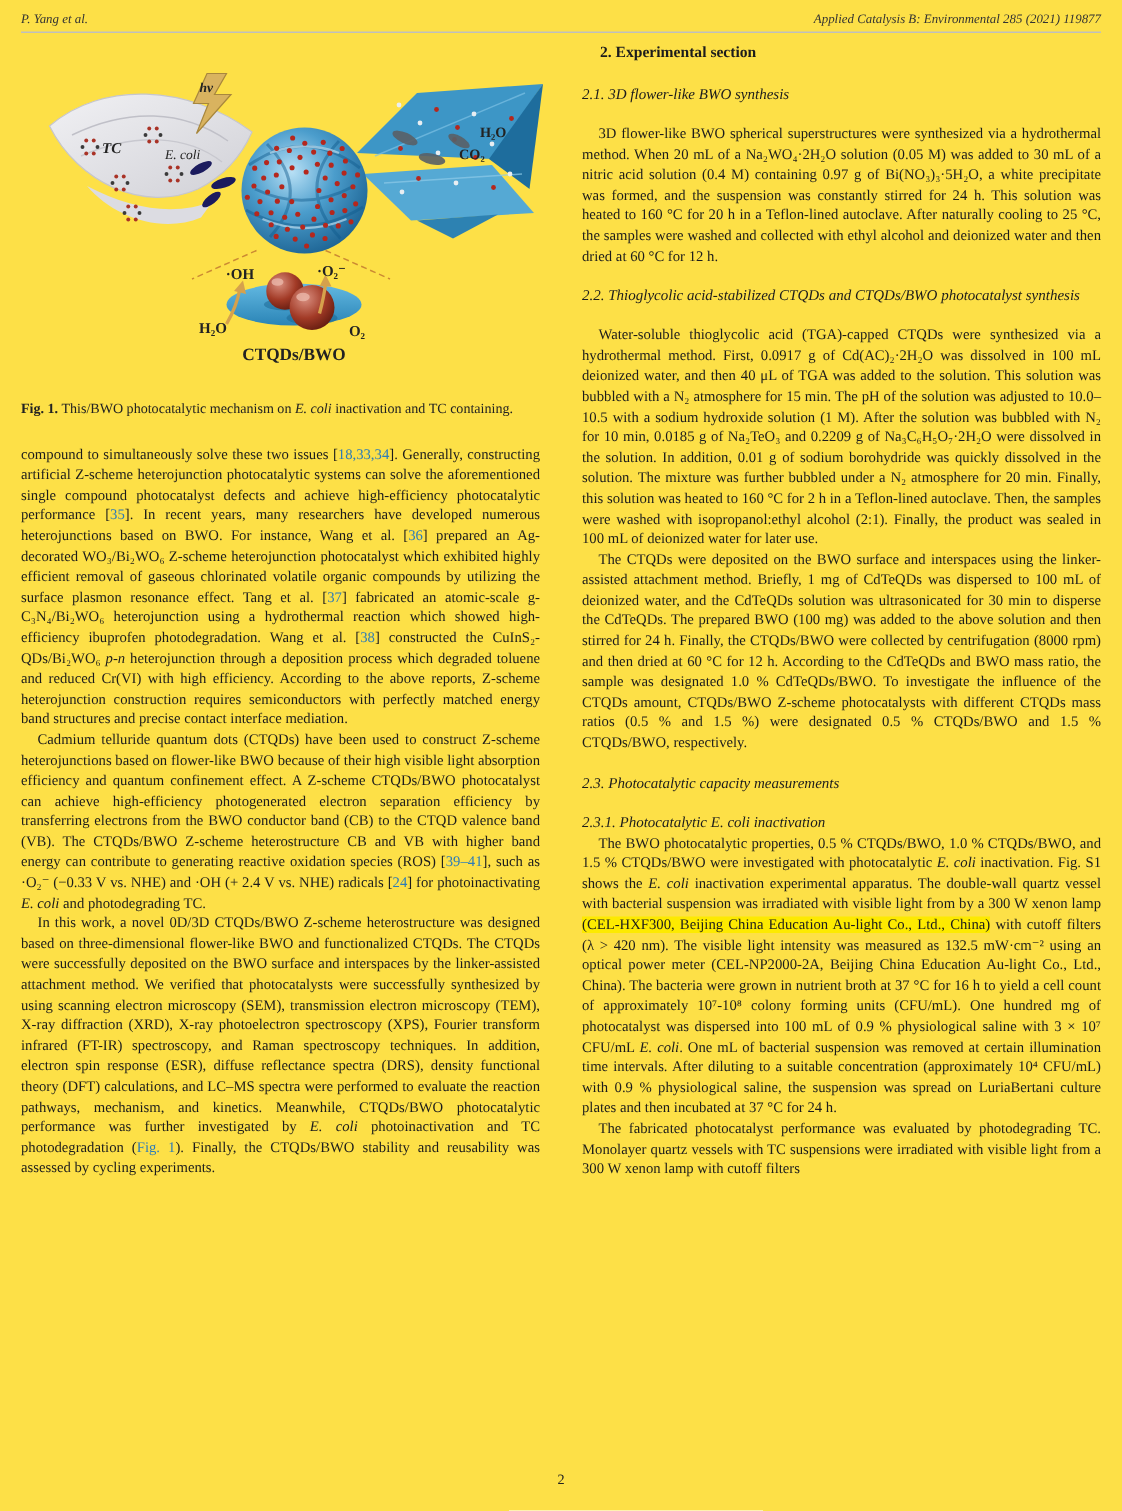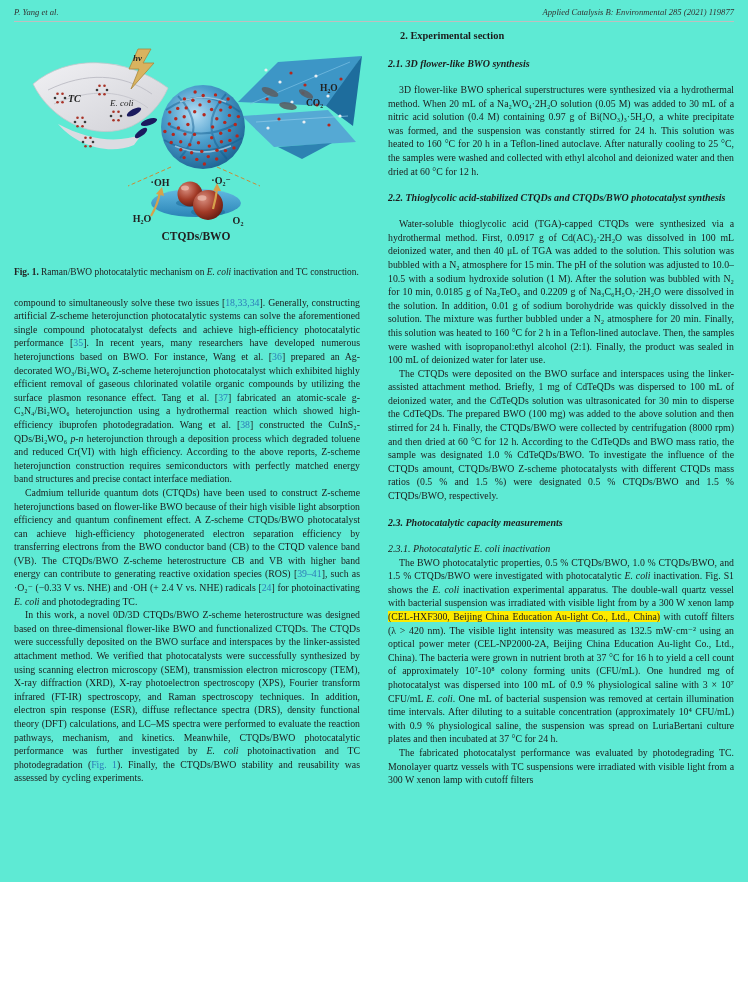--- a/index.html
+++ b/index.html
@@ -1,34 +1,34 @@
 <!DOCTYPE html>
 <html style="--ref-blue: #2d7cb8; --hl: #fdea00; --ink: #1c1c1c;"><head>
 <meta charset="utf-8">
 <style>
   :root{
     --ref-blue:#2d7cb8;
     --hl:#fdea00;
     --ink:#1c1c1c;
   }
   html,body{margin:0;padding:0;background:#fff;}
-  .page{position:relative;width:748px;height:882px;background:#5eead4;overflow:hidden;
+  .page{position:relative;width:748px;height:1007px;background:#fde047;overflow:hidden;
         font-family:"Liberation Serif","DejaVu Serif",serif;color:var(--ink);}
   .pg-header{position:absolute;top:7px;left:14px;right:14px;display:flex;
              justify-content:space-between;font-size:8.6px;font-style:italic;color:#333;}
   .header-rule{position:absolute;top:21px;left:14px;right:14px;height:1px;background:#bfbfbf;}
   .col{position:absolute;top:30px;width:346px;}
   .col-left{left:14px;}
   .col-right{left:388px;}
   figure{margin:16px;padding:0;}
   .fig-caption{font-size:9.4px;line-height:12.6px;text-align:justify;margin:7px 0 17px 0;color:#222;}
   .body-p{font-size:9.8px;line-height:13.6px;text-align:justify;margin:0;color:var(--ink);}
   .indent{text-indent:11px;}
   .sec-h{font-size:10.4px;font-weight:bold;margin:0 0 16px 12px;}
-  .sub-h{font-size:10px;font-style:italic;font-weight:bold;margin:13px 0 13px 0;line-height:13px;}
+  .sub-h{font-size:10px;font-style:italic;font-weight:normal;margin:13px 0 13px 0;line-height:13px;}
   .subsub-h{font-size:10px;font-style:italic;font-weight:normal;margin:11px 0 1px 0;line-height:13px;}
   .pg-footer{position:absolute;left:0;right:0;top:982px;text-align:center;font-size:9.5px;color:#222;}
   .seg-ref{color:var(--ref-blue);}
   .seg-i{font-style:italic;}
   .seg-b{font-weight:bold;}
   .seg-mark{background:var(--hl);}
   svg text{font-family:"Liberation Serif","DejaVu Serif",serif;fill:#222;}
   .ft-i{font-style:italic;}
   .ft-b{font-weight:bold;}
 </style>
@@ -238,21 +238,21 @@
         <text x="80" y="60" font-size="9" class="ft-i" fill="#2a2a2a">E. coli</text>
         <text x="290" y="45" font-size="9.5" class="ft-b" fill="#ffffff">H₂O</text>
         <text x="276" y="60" font-size="9.5" class="ft-b" fill="#5e1d0e">CO₂</text>
         <text x="130" y="140" font-size="10" class="ft-b" text-anchor="middle">·OH</text>
         <text x="191" y="138" font-size="10" class="ft-b" text-anchor="middle">·O₂⁻</text>
         <text x="112" y="176" font-size="10" class="ft-b" text-anchor="middle">H₂O</text>
         <text x="208" y="178" font-size="10" class="ft-b" text-anchor="middle">O₂</text>
         <text x="166" y="194" font-size="11.5" class="ft-b" text-anchor="middle">CTQDs/BWO</text>
       </svg>
     </figure>
-    <p class="fig-caption"><span class="seg-b">Fig. 1.</span><span> Raman/BWO photocatalytic mechanism on </span><span class="seg-i">E. coli</span><span> inactivation and TC construction.</span></p>
+    <p class="fig-caption"><span class="seg-b">Fig. 1.</span><span> This/BWO photocatalytic mechanism on </span><span class="seg-i">E. coli</span><span> inactivation and TC containing.</span></p>
 
     <p class="body-p"><span>compound to simultaneously solve these two issues [</span><span class="seg-ref">18,33,34</span><span>]. Generally, constructing artificial Z-scheme heterojunction photocatalytic systems can solve the aforementioned single compound photocatalyst defects and achieve high-efficiency photocatalytic performance [</span><span class="seg-ref">35</span><span>]. In recent years, many researchers have developed numerous heterojunctions based on BWO. For instance, Wang et al. [</span><span class="seg-ref">36</span><span>] prepared an Ag-decorated WO₃/Bi₂WO₆ Z-scheme heterojunction photocatalyst which exhibited highly efficient removal of gaseous chlorinated volatile organic compounds by utilizing the surface plasmon resonance effect. Tang et al. [</span><span class="seg-ref">37</span><span>] fabricated an atomic-scale g-C₃N₄/Bi₂WO₆ heterojunction using a hydrothermal reaction which showed high-efficiency ibuprofen photodegradation. Wang et al. [</span><span class="seg-ref">38</span><span>] constructed the CuInS₂-QDs/Bi₂WO₆ </span><span class="seg-i">p-n</span><span> heterojunction through a deposition process which degraded toluene and reduced Cr(VI) with high efficiency. According to the above reports, Z-scheme heterojunction construction requires semiconductors with perfectly matched energy band structures and precise contact interface mediation.</span></p>
     <p class="body-p indent"><span>Cadmium telluride quantum dots (CTQDs) have been used to construct Z-scheme heterojunctions based on flower-like BWO because of their high visible light absorption efficiency and quantum confinement effect. A Z-scheme CTQDs/BWO photocatalyst can achieve high-efficiency photogenerated electron separation efficiency by transferring electrons from the BWO conductor band (CB) to the CTQD valence band (VB). The CTQDs/BWO Z-scheme heterostructure CB and VB with higher band energy can contribute to generating reactive oxidation species (ROS) [</span><span class="seg-ref">39–41</span><span>], such as ·O₂⁻ (−0.33 V vs. NHE) and ·OH (+ 2.4 V vs. NHE) radicals [</span><span class="seg-ref">24</span><span>] for photoinactivating </span><span class="seg-i">E. coli</span><span> and photodegrading TC.</span></p>
     <p class="body-p indent"><span>In this work, a novel 0D/3D CTQDs/BWO Z-scheme heterostructure was designed based on three-dimensional flower-like BWO and functionalized CTQDs. The CTQDs were successfully deposited on the BWO surface and interspaces by the linker-assisted attachment method. We verified that photocatalysts were successfully synthesized by using scanning electron microscopy (SEM), transmission electron microscopy (TEM), X-ray diffraction (XRD), X-ray photoelectron spectroscopy (XPS), Fourier transform infrared (FT-IR) spectroscopy, and Raman spectroscopy techniques. In addition, electron spin response (ESR), diffuse reflectance spectra (DRS), density functional theory (DFT) calculations, and LC–MS spectra were performed to evaluate the reaction pathways, mechanism, and kinetics. Meanwhile, CTQDs/BWO photocatalytic performance was further investigated by </span><span class="seg-i">E. coli</span><span> photoinactivation and TC photodegradation (</span><span class="seg-ref">Fig. 1</span><span>). Finally, the CTQDs/BWO stability and reusability was assessed by cycling experiments.</span></p>
   </div>
 
   <div class="col col-right">
     <h2 class="sec-h">2. Experimental section</h2>
 
     <h3 class="sub-h">2.1. 3D flower-like BWO synthesis</h3>

